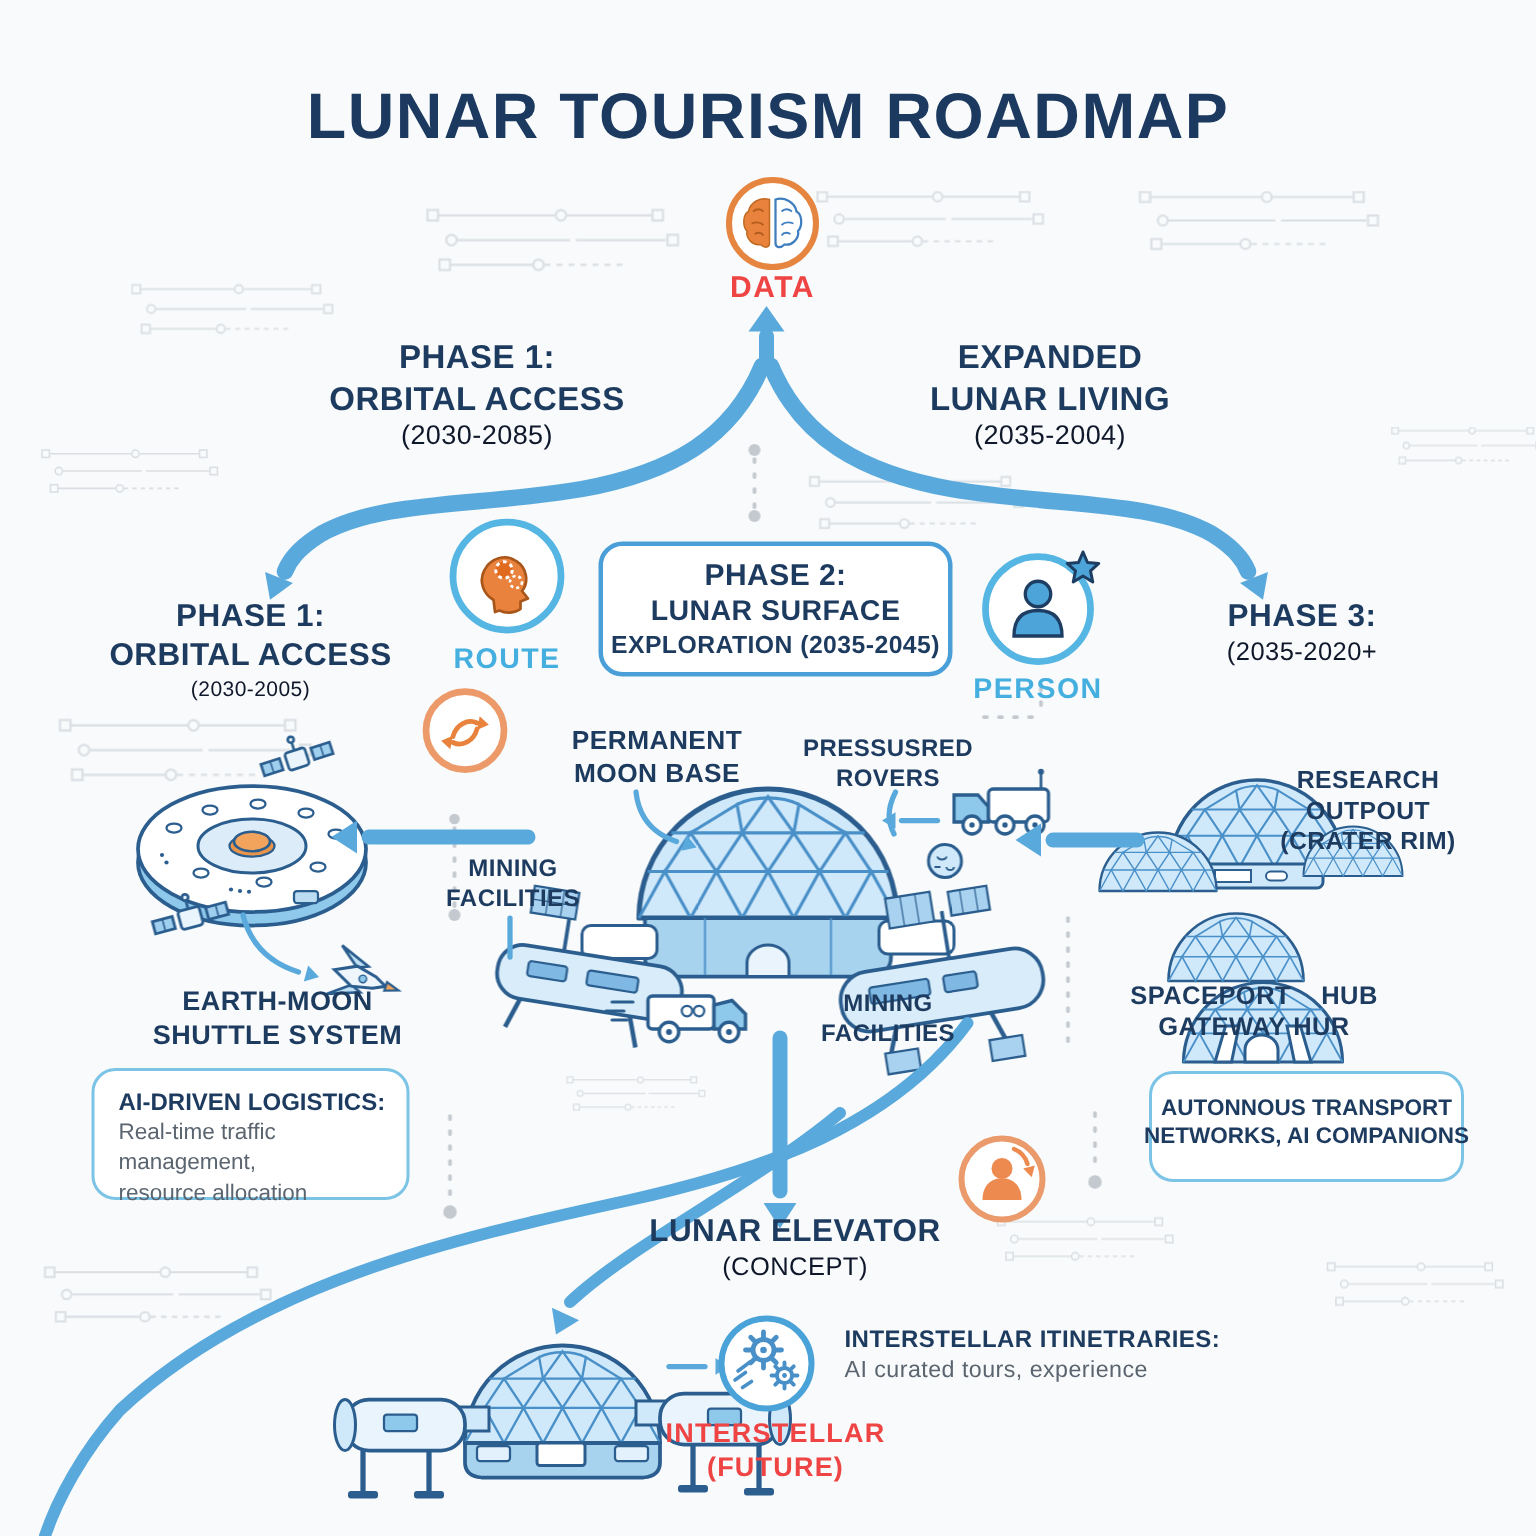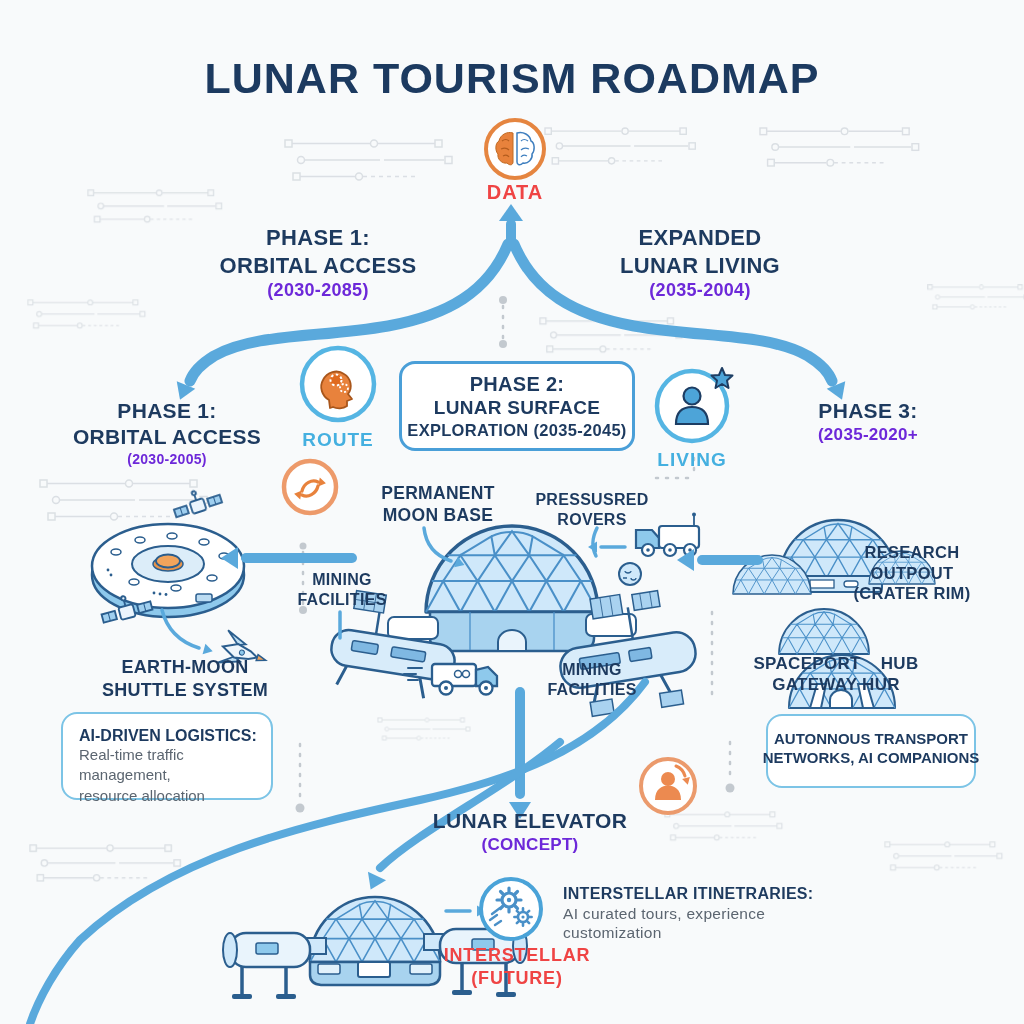--- a/index.html
+++ b/index.html
@@ -1,21 +1,21 @@
 <!DOCTYPE html>
 <html><head>
 <meta charset="utf-8">
 <style>
   html,body{margin:0;padding:0;background:#eef1f3;}
   .canvas{position:relative;width:1024px;height:1024px;background:#f8fafb;overflow:hidden;
           font-family:"Liberation Sans",sans-serif;}
   svg.layer{position:absolute;left:0;top:0;z-index:1;}
   .lbl{position:absolute;transform:translateX(-50%);text-align:center;color:#1d3a5f;
        font-weight:700;white-space:nowrap;line-height:1.25;letter-spacing:.3px;z-index:3;}
-  .date{font-weight:700;color:#6d28d9;}
+  .date{font-weight:400;color:#0f172a;}
   .cyan{color:#45b0e0;}
   .orange{color:#ef4444;}
   .title{font-size:43px;font-weight:800;letter-spacing:1px;color:#1c3a60;}
   .box{position:absolute;background:#ffffff;z-index:2;}
   .phase2box{border:3px solid #4a9fd8;border-radius:16px;}
   .callout{border:2.5px solid #7cc4e6;border-radius:16px;}
   .callout .t{font-size:16px;font-weight:700;color:#1d3a5f;}
   .callout .b{font-size:15px;font-weight:400;color:#5b6570;line-height:1.35;}
   .pre{white-space:pre;}
   .leftalign{transform:none;text-align:left;}
@@ -336,21 +336,21 @@
 </div>
 
 <div class="lbl cyan" style="left:338px;top:428px;font-size:19px;letter-spacing:1px;">ROUTE</div>
 
 <div class="box phase2box" style="left:399px;top:361px;width:230px;height:84px;">
   <div class="lbl" style="left:50%;top:8px;font-size:20px;position:absolute;">PHASE 2:</div>
   <div class="lbl" style="left:50%;top:32px;font-size:19px;position:absolute;">LUNAR SURFACE</div>
   <div class="lbl" style="left:50%;top:56px;font-size:16.5px;position:absolute;">EXPLORATION (2035-2045)</div>
 </div>
 
-<div class="lbl cyan" style="left:692px;top:448px;font-size:19px;letter-spacing:1px;">LIVING</div>
+<div class="lbl cyan" style="left:692px;top:448px;font-size:19px;letter-spacing:1px;">PERSON</div>
 
 <div class="lbl" style="left:167px;top:398px;font-size:21px;">
   <div>PHASE 1:</div>
   <div>ORBITAL ACCESS</div>
   <div class="date" style="font-size:14px;">(2030-2005)</div>
 </div>
 
 <div class="lbl" style="left:868px;top:398px;font-size:21px;">
   <div>PHASE 3:</div>
   <div class="date" style="font-size:17px;">(2035-2020+</div>
@@ -374,21 +374,21 @@
 <div class="lbl" style="left:185px;top:656px;font-size:18px;">
   <div>EARTH-MOON</div>
   <div>SHUTTLE SYSTEM</div>
 </div>
 
 <div class="lbl" style="left:592px;top:660px;font-size:16px;">
   <div>MINING</div>
   <div>FACILITIES</div>
 </div>
 
-<div class="lbl" style="left:912px;top:542px;font-size:16.5px;">
+<div class="lbl" style="left:912px;top:510px;font-size:16.5px;">
   <div>RESEARCH</div>
   <div>OUTPOUT</div>
   <div>(CRATER RIM)</div>
 </div>
 
 <div class="lbl" style="left:836px;top:653px;font-size:17px;">
   <div class="pre">SPACEPORT    HUB</div>
   <div>GATEWAY HUR</div>
 </div>
 
@@ -415,16 +415,15 @@
 </div>
 
 <div class="lbl orange" style="left:517px;top:944px;font-size:18px;letter-spacing:.8px;">
   <div>INTERSTELLAR</div>
   <div>(FUTURE)</div>
 </div>
 
 <div class="lbl leftalign" style="left:563px;top:884px;">
   <div style="font-size:16px;">INTERSTELLAR ITINETRARIES:</div>
   <div class="graybody" style="font-size:15.5px;">AI curated tours, experience</div>
-  <div class="graybody" style="font-size:15.5px;">customization</div>
 </div>
 
 </div>
 
 </body></html>

